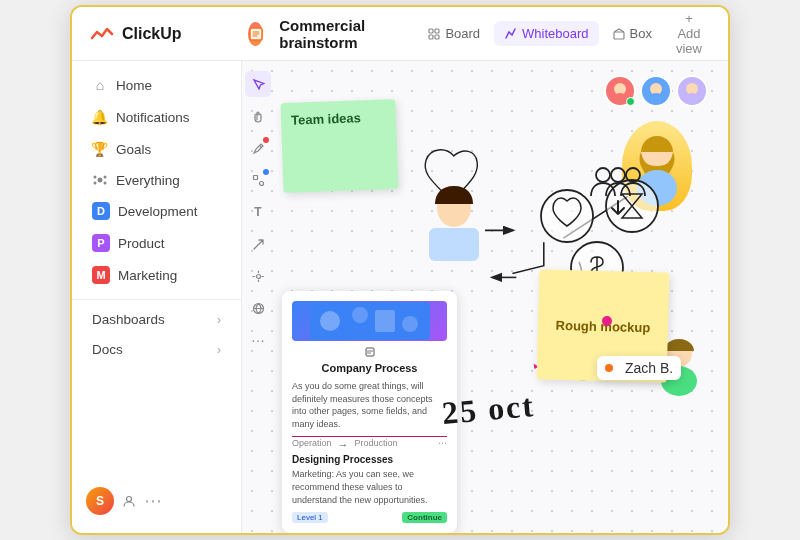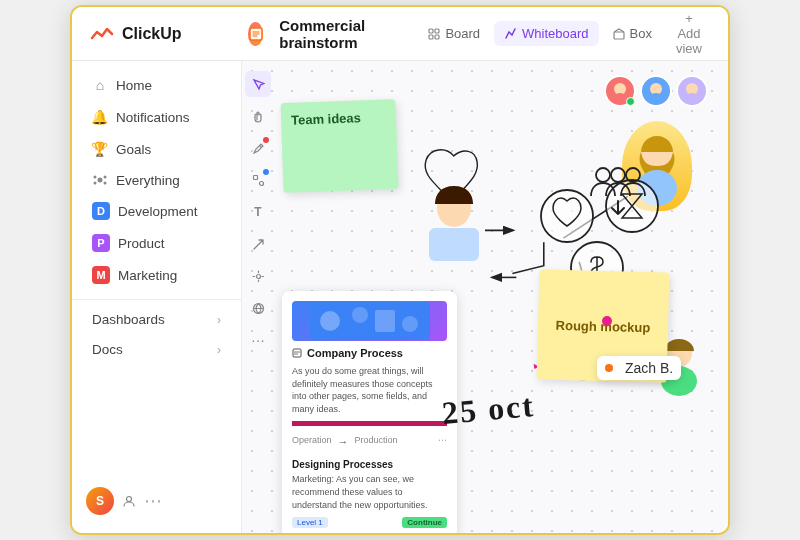--- a/index.html
+++ b/index.html
@@ -322,20 +322,21 @@
       font-size: 10px;
     }
     .process-card-header {
       display: flex;
       align-items: center;
       gap: 5px;
       font-size: 11px;
       font-weight: 600;
       color: #1a1a1a;
       margin-bottom: 6px;
+      flex-direction: column;
     }
     .process-card-banner {
       background: linear-gradient(135deg, #3b82f6, #a855f7);
       height: 40px;
       border-radius: 4px;
       margin-bottom: 6px;
       display: flex;
       align-items: center;
       justify-content: center;
       overflow: hidden;
@@ -343,22 +344,22 @@
     .process-card-text {
       color: #555;
       font-size: 9px;
       line-height: 1.4;
       margin-bottom: 6px;
     }
     .process-card-row {
       display: flex;
       align-items: center;
       gap: 6px;
-      padding: 8px 0;
-      border-top: 5px solid #be185d;
+      padding: 0 0;
+      border-top: 1px solid #be185d;
       font-size: 9px;
       color: #888;
     }
     .arrow-icon { font-size: 11px; color: #555; }
     .process-card-sub {
       font-size: 10px;
       font-weight: 600;
       color: #1a1a1a;
       margin: 5px 0 3px;
     }

